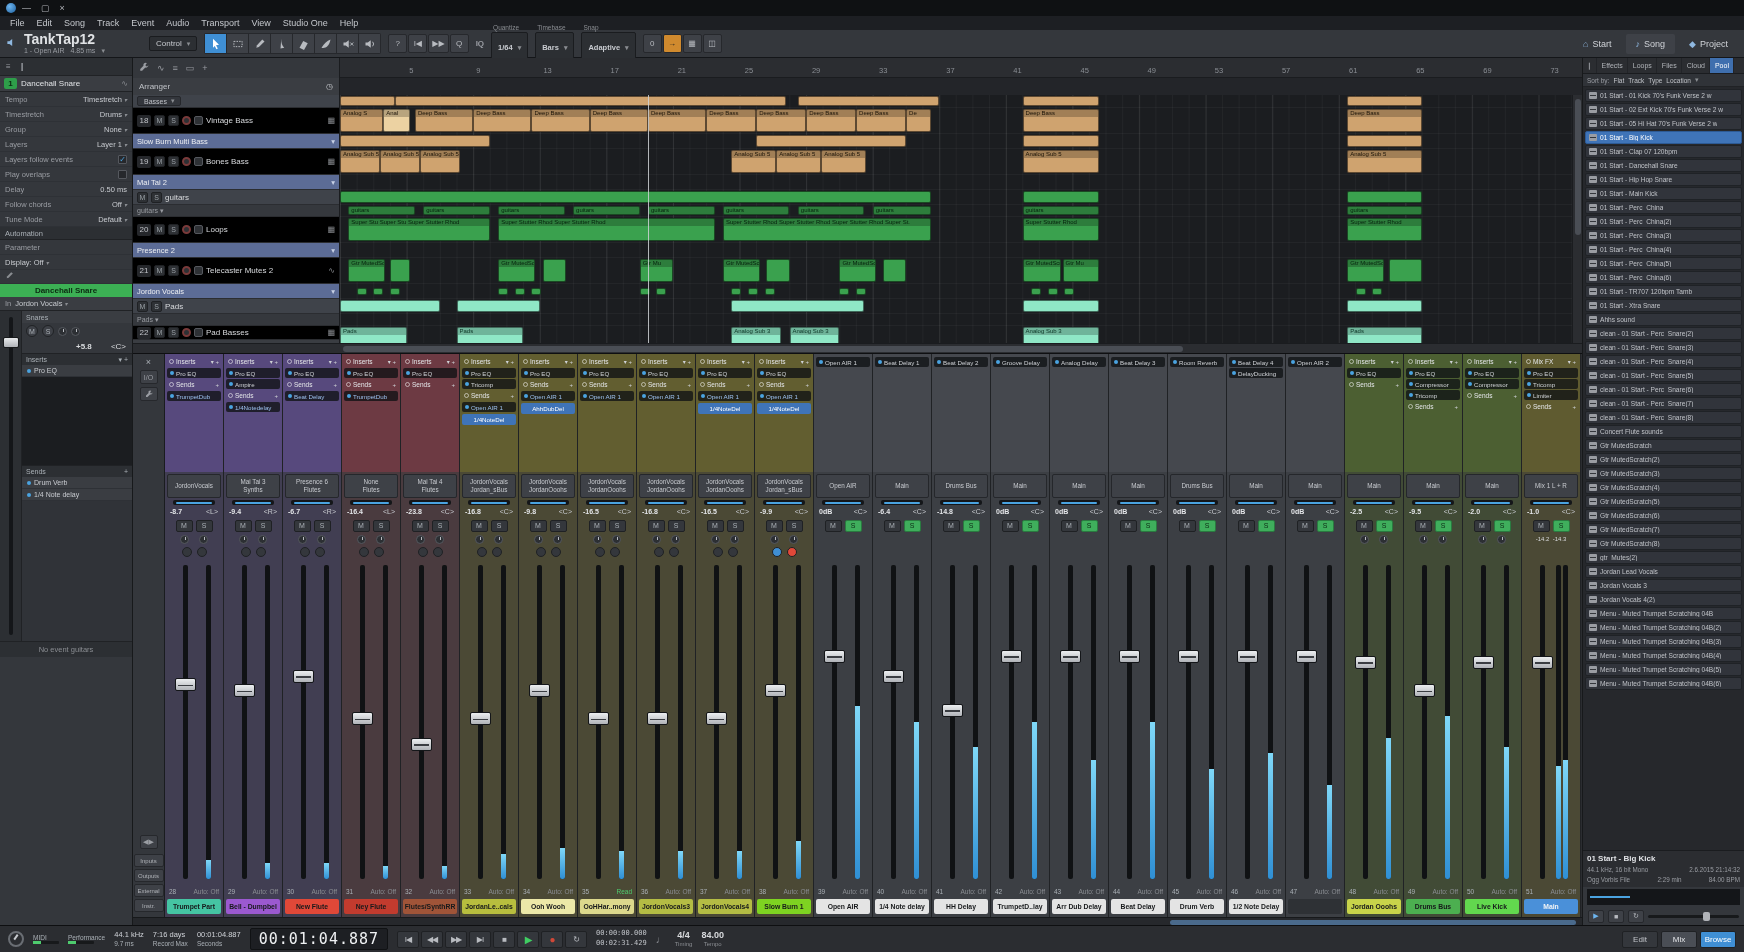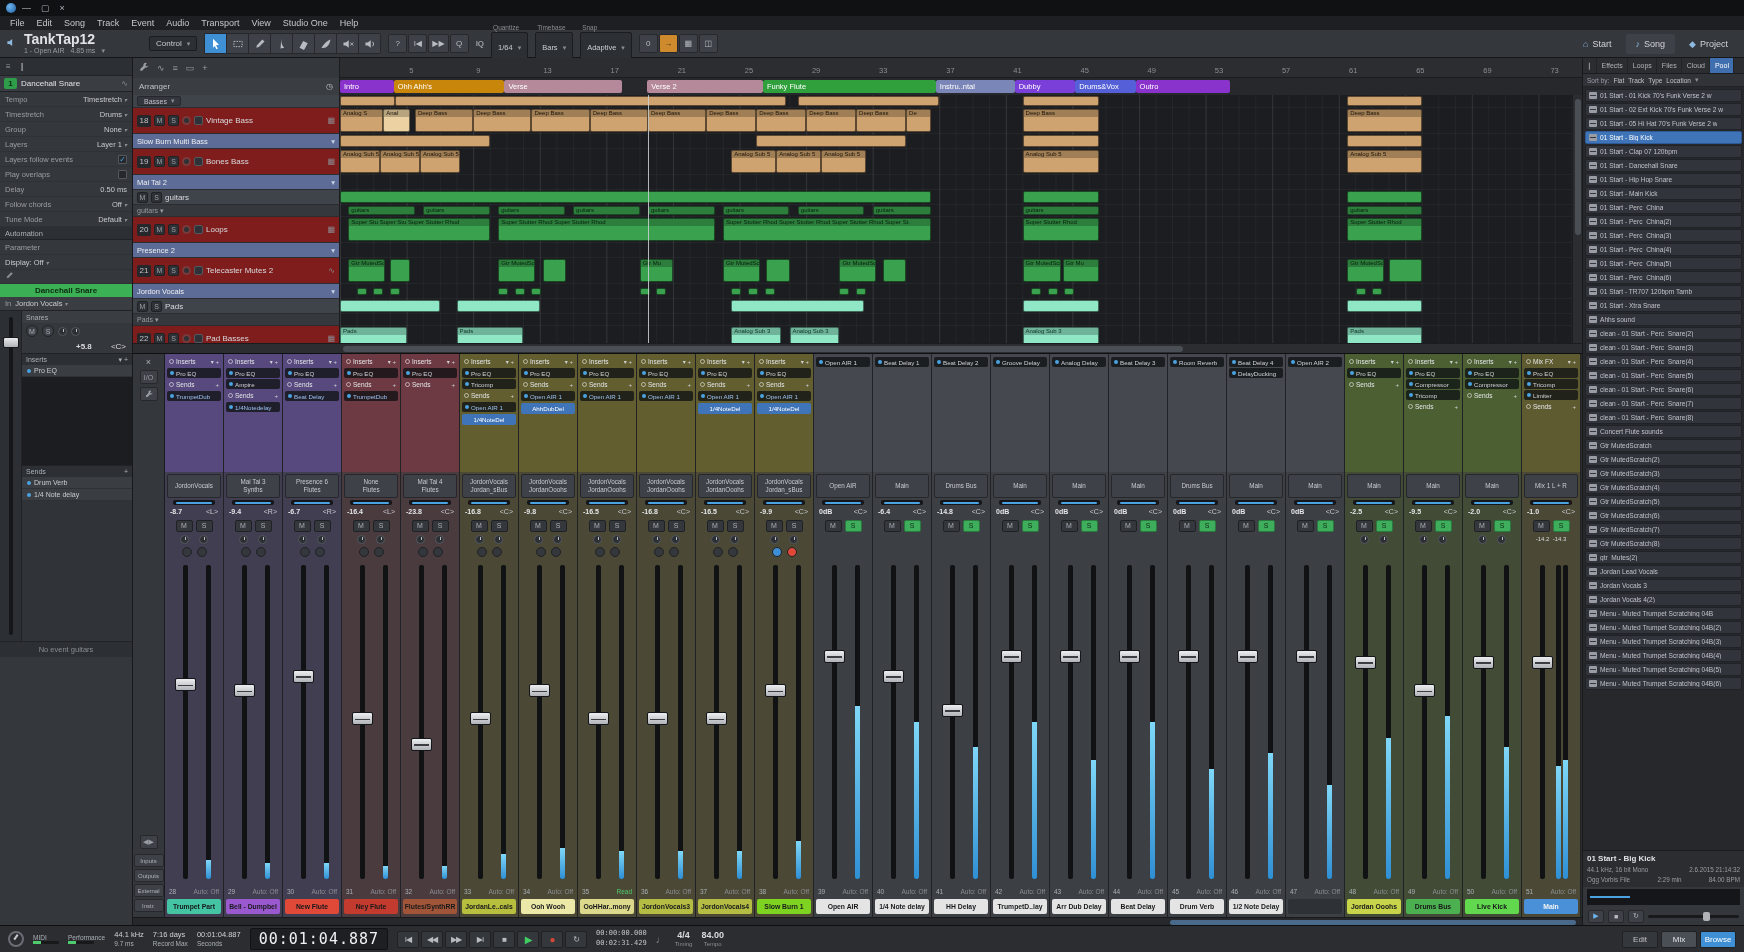--- a/index.html
+++ b/index.html
@@ -23,21 +23,21 @@
   .car { color:#8a8d92; font-size:7px; }
   .tools { display:flex; gap:1px; background:#26282c; padding:1px; border-radius:2px; }
   .tool { width:21px; height:19px; background:#3e4147; display:flex; align-items:center; justify-content:center; color:#b8bbc0; }
   .tool.active { background:#3f8fd4; color:#fff; }
   .tgroup { display:flex; gap:1px; }
   .tbtn2 { min-width:19px; height:19px; background:#3e4147; border:1px solid #26282c; border-radius:2px; display:flex; align-items:center; justify-content:center; font-size:8px; color:#b8bbc0; padding:0 3px; }
   .tbtn2.accent { background:#d08a2e; color:#1a1c1f; }
   .iq { font-size:8px; color:#9a9da3; font-weight:bold; }
   .ddgroup { display:flex; flex-direction:column; justify-content:center; line-height:1; gap:1px; }
   .ddlab { font-size:6.5px; color:#8a8d92; padding-left:2px; }
-  .ddgroup .dd { height:30px; font-size:7.5px; }
+  .ddgroup .dd { height:30px; font-size:7.5px;font-weight:bold; }
   .navright { margin-left:auto; display:flex; gap:4px; align-items:center; }
   .navbtn { display:flex; align-items:center; gap:4px; height:20px; padding:0 10px; color:#d0d3d8; font-size:9px; border-radius:2px; }
   .navbtn .nicon { color:#8fb8e0; font-size:9px; }
   .navbtn.active { background:#3e4147; }
 
   
   .main { flex:1; display:flex; overflow:hidden; }
 
   
   .inspector { width:133px; flex:0 0 auto; background:#34373c; border-right:1px solid #17191b; display:flex; flex-direction:column; font-size:8px; color:#c0c3c8; overflow:hidden; }
@@ -81,21 +81,21 @@
   .arr-top-left { width:207px; background:#34373c; border-right:1px solid #1a1c1f; display:flex; align-items:center; gap:8px; padding:0 6px; color:#9a9da3; font-size:9px; }
   .ruler { flex:1; position:relative; background:#2b2d31; border-bottom:1px solid #1a1c1f; }
   .rnum { position:absolute; bottom:2px; font-size:7.5px; color:#8a8e94; transform:translateX(2px); }
   .arr-sec { height:17px; display:flex; flex:0 0 auto; }
   .arr-sec-left { width:207px; background:#3a3d42; border-right:1px solid #1a1c1f; display:flex; align-items:center; justify-content:space-between; padding:0 6px; color:#c0c3c8; font-size:8px; }
   .secbar { flex:1; position:relative; background:#26282c; }
   .secblk { position:absolute; top:2px; height:13px; border-radius:2px; color:#fff; font-size:7.5px; display:flex; align-items:center; padding:0 4px; overflow:hidden; white-space:nowrap; }
   .arr-body { flex:1; display:flex; overflow:hidden; }
   .tracklist { width:207px; flex:0 0 auto; background:#3a3d42; border-right:1px solid #1a1c1f; overflow:hidden; }
   .trow { display:flex; align-items:center; gap:3px; padding:0 4px; border-bottom:1px solid #2b2d31; overflow:hidden; }
-  .trow.track { background:#7f1d1d; }
+  .trow.track { background:#000000; }
   .trow.inst { background:#5c6c96; color:#eceef2; font-size:7.5px; }
   .trow.inst .icar { margin-left:auto; color:#c9d2e6; }
   .trow.sub { background:#35383d; color:#9a9da3; font-size:7px; }
   .trow.folder { background:#3f434a; }
   .chipf { background:#33363c; border:1px solid #25272b; border-radius:2px; padding:0 6px; font-size:7px; color:#c0c3c8; height:10px; display:flex; align-items:center; gap:4px; }
   .tnum { width:14px; height:12px; background:#25272b; color:#c0c3c8; font-size:8px; display:flex; align-items:center; justify-content:center; border-radius:2px; flex:0 0 auto; }
   .tbtn { width:11px; height:11px; background:#2e3135; border:1px solid #1f2124; border-radius:2px; color:#9aa0a6; font-size:7px; display:flex; align-items:center; justify-content:center; flex:0 0 auto; }
   .tarm { width:9px; height:9px; border-radius:50%; border:2px solid #7a3a3a; background:#2e3135; flex:0 0 auto; }
   .tmon { width:9px; height:9px; border-radius:2px; border:1px solid #55585e; background:#2e3135; flex:0 0 auto; }
   .tname { flex:1; color:#d8dadd; font-size:8px; white-space:nowrap; overflow:hidden; }
@@ -493,31 +493,20 @@
               <span class="rnum" style="left:86.486%">65</span>
               <span class="rnum" style="left:91.892%">69</span>
               <span class="rnum" style="left:97.297%">73</span>
             </div>
         </div>
         <div class="arr-sec">
           <div class="arr-sec-left">
             <span>Arranger</span>
             <span>◷</span>
           </div>
-          <div class="secbar" id="sections">
-              <span class="secblk" style="left:0.000%;width:4.324%;background:#8a33cc">Intro</span>
-              <span class="secblk" style="left:4.324%;width:8.919%;background:#c8860a">Ohh Ahh's</span>
-              <span class="secblk" style="left:13.243%;width:9.459%;background:#b5899a">Verse</span>
-              <span class="secblk" style="left:24.730%;width:9.324%;background:#b5899a">Verse 2</span>
-              <span class="secblk" style="left:34.054%;width:13.919%;background:#2fa03c">Funky Flute</span>
-              <span class="secblk" style="left:47.973%;width:6.351%;background:#7b86b8">Instru..ntal</span>
-              <span class="secblk" style="left:54.324%;width:4.865%;background:#7a3fd8">Dubby</span>
-              <span class="secblk" style="left:59.189%;width:4.865%;background:#5560d8">Drums&amp;Vox</span>
-              <span class="secblk" style="left:64.054%;width:7.568%;background:#8a33cc">Outro</span>
-            </div>
         </div>
         <div class="arr-body">
           <div class="tracklist" id="tracklist">
               <div class="trow folder" style="height:13px">
       <span class="chipf">Basses <span class="car">▾</span></span>
               </div>
               <div class="trow track" style="height:26px">
       <span class="tnum">18</span>
       <span class="tbtn">M</span>
       <span class="tbtn">S</span>
@@ -574,21 +563,21 @@
               <div class="trow inst" style="height:15px">
       <span class="iname">Jordon Vocals</span>
                 <span class="icar">▾</span>
               </div>
               <div class="trow folder" style="height:15px">
       <span class="tbtn">M</span>
       <span class="tbtn">S</span>
       <span class="tname">Pads</span>
               </div>
               <div class="trow sub" style="height:12px">Pads&nbsp;▾</div>
-              <div class="trow track" style="height:26px">
+              <div class="trow track" style="height:14px">
       <span class="tnum">22</span>
       <span class="tbtn">M</span>
       <span class="tbtn">S</span>
       <span class="tarm"></span>
       <span class="tmon"></span>
       <span class="tname">Pad Basses</span>
       <span class="ticon">▦</span>
               </div>
             </div>
           <div class="clips" id="clips">

